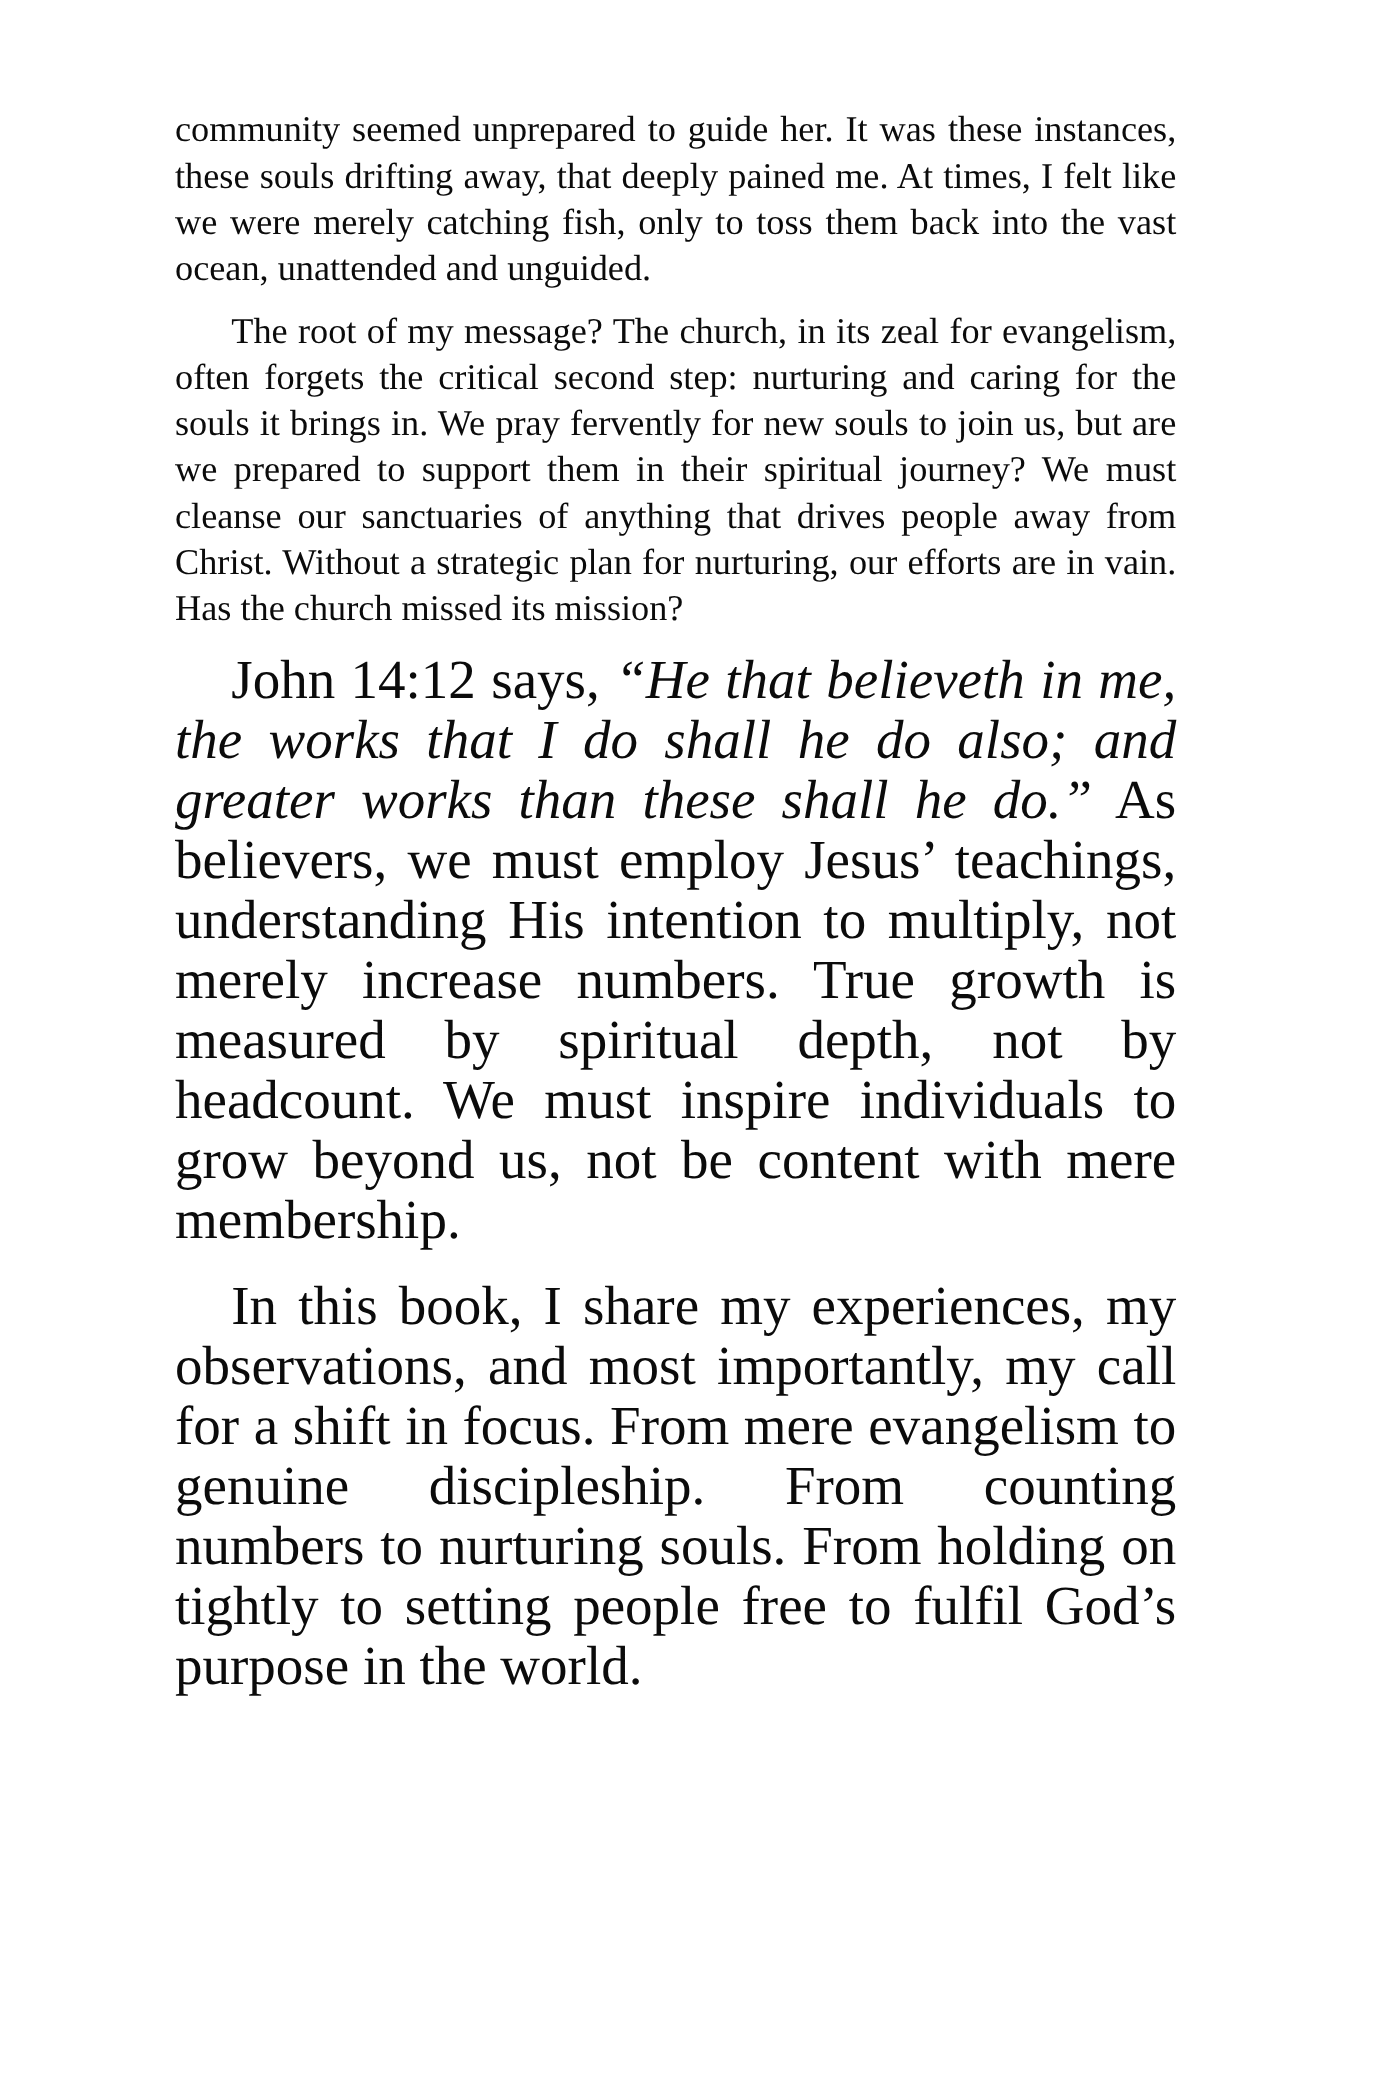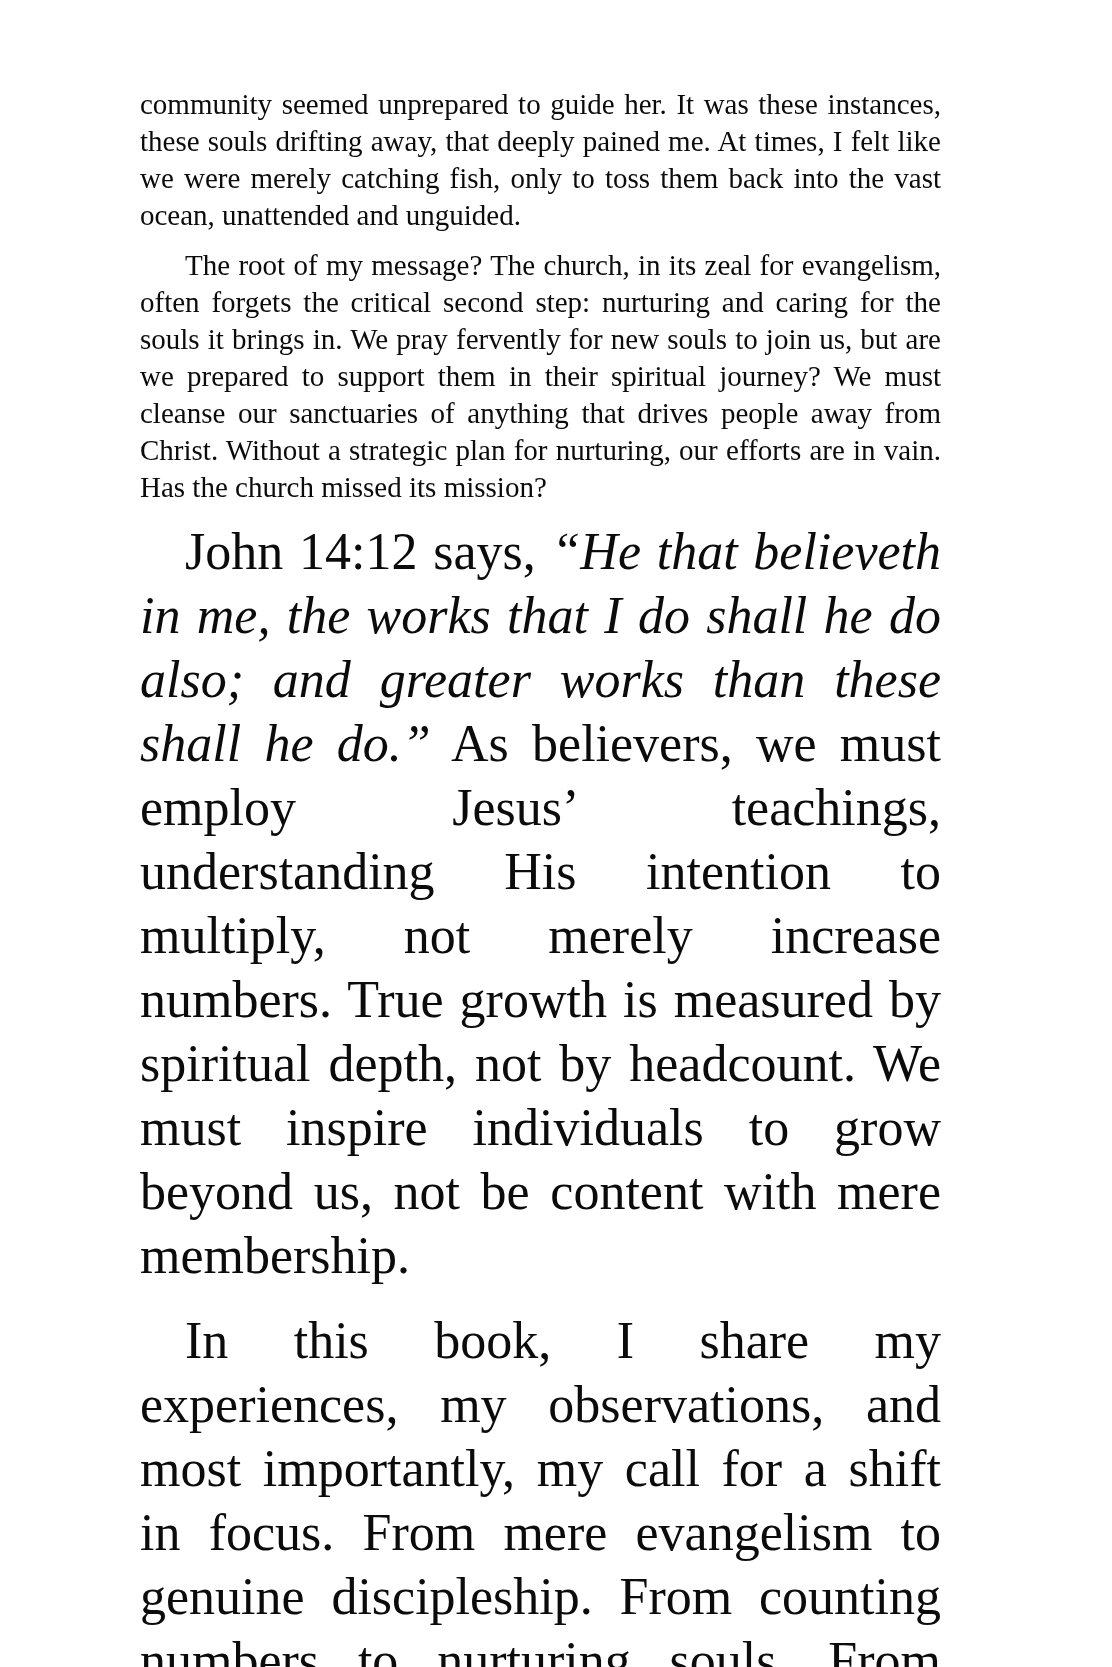--- a/index.html
+++ b/index.html
@@ -23,22 +23,22 @@
     margin: 0;
     text-align: justify;
     color: #0b0b0b;
   }
   .para-small {
     font-size: 29px;
     line-height: 37px;
     margin-bottom: 13px;
   }
   .para-large {
-    font-size: 52px;
-    line-height: 64px;
+    font-size: 44px;
+    line-height: 48px;
     margin-bottom: 21px;
   }
   .indent { text-indent: 45px; }
   .first-large { margin-top: 14px; }
   .scripture { font-style: italic; }
 </style>
 </head>
 <body>
 
 <div class="page">

